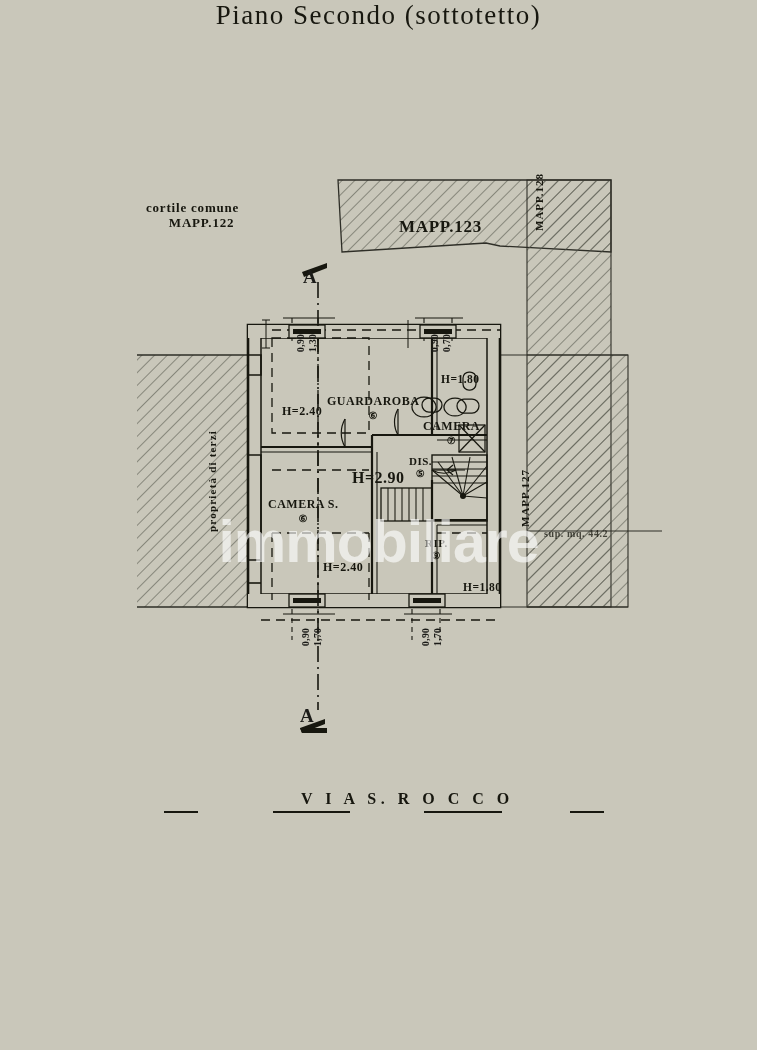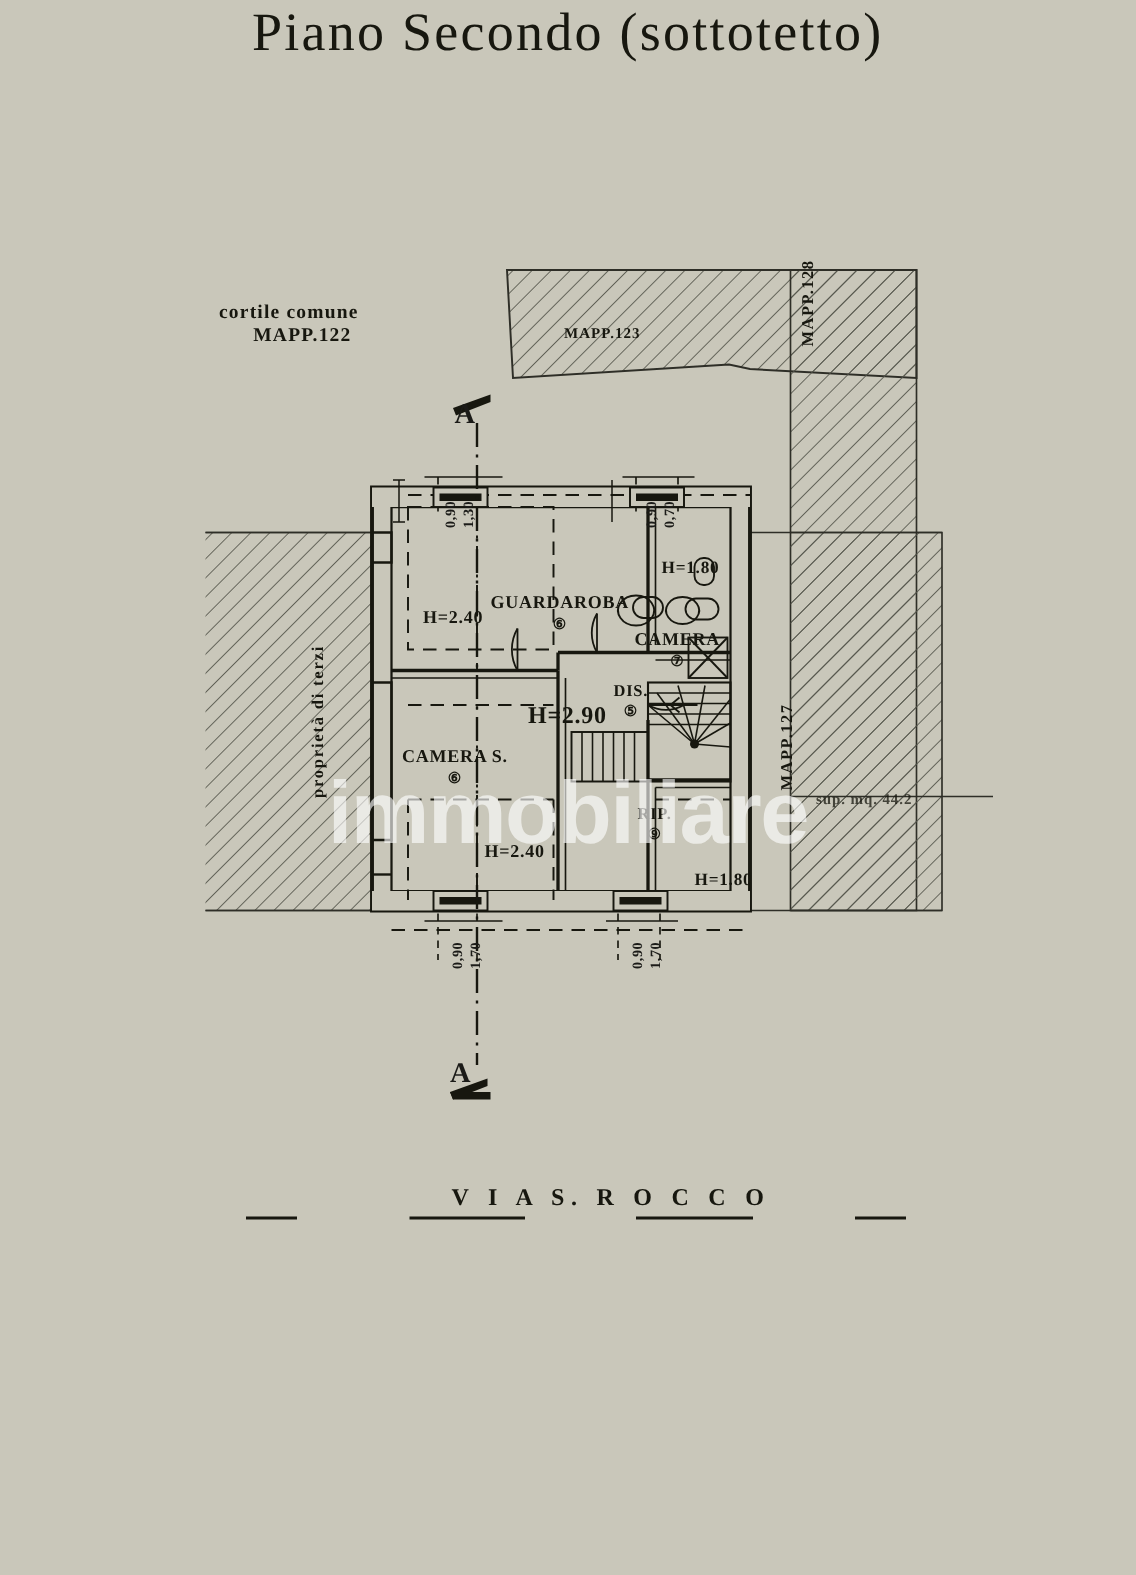--- a/index.html
+++ b/index.html
@@ -17,21 +17,21 @@
   .lbl{
     position:absolute;
     font-family:"Liberation Serif", serif;
     color:#17170f;
     white-space:nowrap;
     letter-spacing:.5px;
   }
   
   #cortile{left:146px;top:200px;font-size:13px;font-weight:bold;line-height:15px;letter-spacing:.8px;}
   #cortile .l2{margin-left:18px;text-align:center;}
-  #mapp123{left:376px;top:217px;font-size:10px;font-weight:bold;letter-spacing:.7px;}
+  #mapp123{left:399px;top:217px;font-size:17px;font-weight:bold;letter-spacing:.7px;}
   #mapp128{left:533px;top:231px;font-size:11px;font-weight:bold;letter-spacing:1px;
           transform:rotate(-90deg);transform-origin:0 0;}
   #mapp127{left:519px;top:527px;font-size:11px;font-weight:bold;letter-spacing:1px;
           transform:rotate(-90deg);transform-origin:0 0;}
   #proprieta{left:206px;top:532px;font-size:11px;font-weight:bold;letter-spacing:1.2px;
           transform:rotate(-90deg);transform-origin:0 0;}
   #supmq{left:544px;top:528px;font-size:10px;font-weight:bold;letter-spacing:.6px;opacity:.75;}
 
   #guardaroba{left:327px;top:394px;font-size:12px;font-weight:bold;letter-spacing:.5px;}
   #guardaroba .num{display:block;text-align:center;font-size:10px;margin-top:1px;}
@@ -50,21 +50,21 @@
   #h180b{left:463px;top:581px;font-size:11.5px;font-weight:bold;}
 
   .secA{position:absolute;font-size:19px;font-weight:bold;font-family:"Liberation Serif",serif;}
   #secA_top{left:303px;top:266px;}
   #secA_bot{left:300px;top:705px;}
 
   .dimlbl{position:absolute;font-size:9.5px;font-weight:bold;letter-spacing:.4px;
           transform:rotate(-90deg);transform-origin:0 0;white-space:nowrap;}
 
   #via{left:301px;top:790px;font-size:16px;font-weight:bold;letter-spacing:4.5px;}
-  #title{left:0;right:0;top:836px;text-align:center;font-size:36px;letter-spacing:1.5px;
+  #title{left:0;right:0;top:836px;text-align:center;font-size:27px;letter-spacing:1.5px;
          font-family:"Liberation Serif",serif;color:#17170f;}
 
   #watermark{
     position:absolute;left:0;right:0;top:508px;text-align:center;
     font-family:"Liberation Sans",sans-serif;font-size:59px;font-weight:bold;
     color:rgba(255,255,255,.62);letter-spacing:-1px;pointer-events:none;
     user-select:none;
   }
 </style>
 </head>

